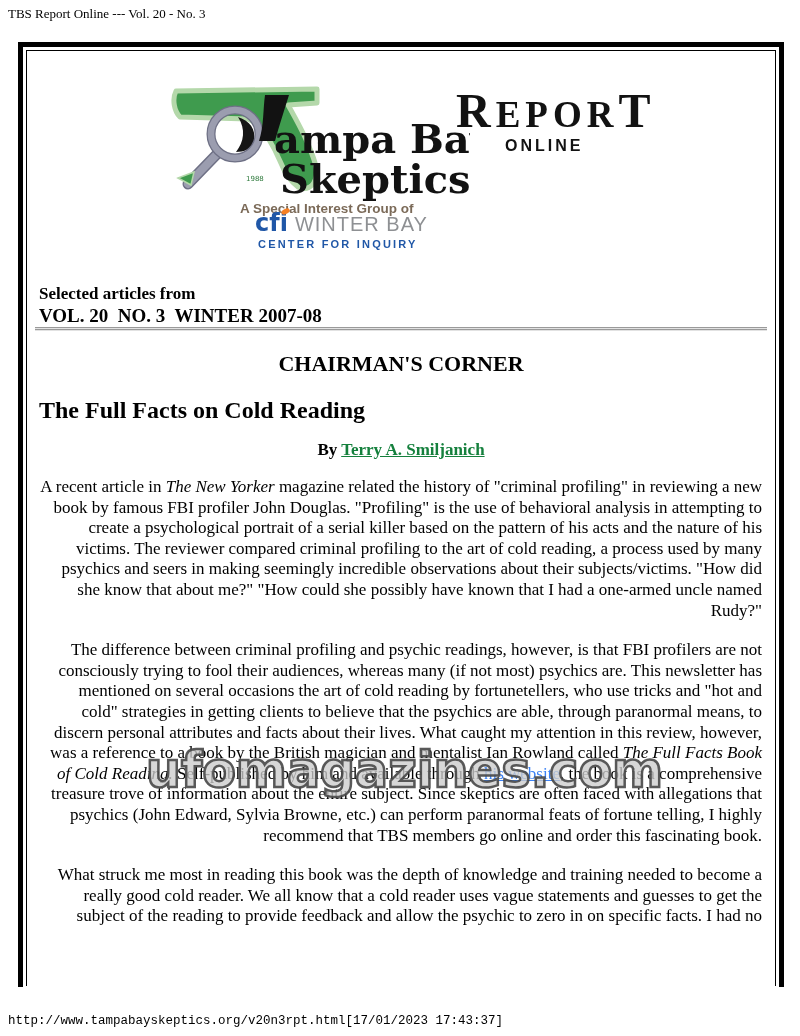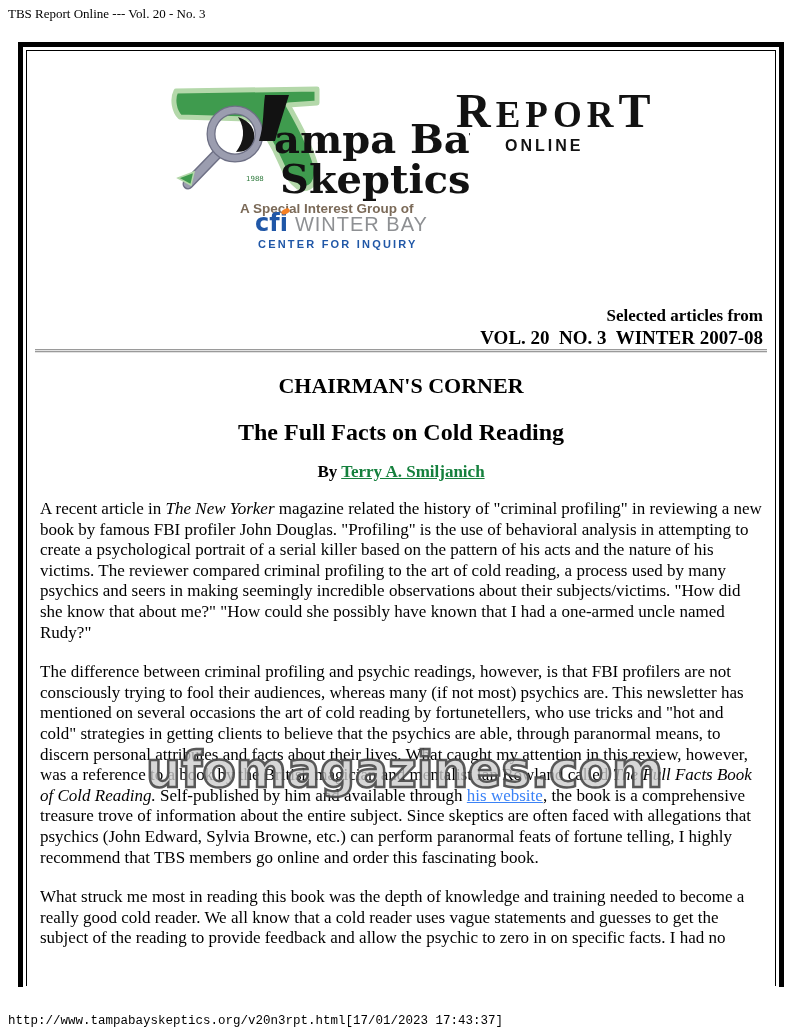--- a/index.html
+++ b/index.html
@@ -32,37 +32,37 @@
   .cfi-word{font-family:"DejaVu Sans", sans-serif;font-weight:bold;font-size:24px;color:#2057a7;line-height:1;}
   .cfi-i{position:relative;display:inline-block;}
   .cfi-i::after{content:"";position:absolute;top:-2px;right:-2px;width:9px;height:5px;
     background:#f58025;border-radius:50%;transform:rotate(-28deg);}
   .cfi-region{font-family:"Liberation Sans", sans-serif;font-size:20px;color:#8e9093;
     letter-spacing:1px;margin-left:7px;}
   .cfi-org{position:absolute;left:219px;top:187px;font-family:"Liberation Sans", sans-serif;
     font-weight:bold;font-size:11px;letter-spacing:2.2px;color:#2057a7;}
 
   
-  .issue{margin-top:42px;text-align:right;font-weight:bold;}
+  .issue{margin-top:20px;text-align:left;font-weight:bold;}
   .issue-line1{font-size:17px;line-height:22px;}
   .issue-line2{font-size:19px;line-height:22px;}
 
   hr.rule{height:0;border:none;border-top:1.5px solid #9a9a9a;border-bottom:1px solid #e2e2e2;
     margin:0 -4px;}
   .rule1{margin-top:9px;}
   .rule2{margin-top:11px;}
 
   .section-head{margin-top:22px;text-align:center;font-weight:bold;font-size:22px;line-height:1;}
-  .article-title{margin-top:23px;text-align:center;font-weight:bold;font-size:24px;line-height:1;}
+  .article-title{margin-top:23px;font-weight:bold;font-size:24px;line-height:1;}
   .byline{margin-top:19px;text-align:center;font-weight:bold;font-size:17px;line-height:1;}
   a.author-link{color:#15803d;text-decoration:underline;font-weight:bold;}
   a.text-link{color:#3b82f6;margin-top:32px;}
 
   .article-body{margin-top:2px;}
-  .para{font-size:17px;line-height:20.6px;margin:19px 1px;text-align:left;}
+  .para{font-size:17px;line-height:20.6px;margin:19px 1px;text-align:right;}
   .it{font-style:italic;}
 
   .watermark{position:absolute;left:146px;top:742px;z-index:5;pointer-events:none;
     font-family:"DejaVu Sans", sans-serif;font-weight:bold;font-size:49px;letter-spacing:0;
     color:rgba(255,255,255,0.55);-webkit-text-stroke:2.5px rgba(72,72,72,0.9);
     text-shadow:0 0 1px rgba(80,80,80,0.5);}
 </style>
 </head>
 <body>
 

